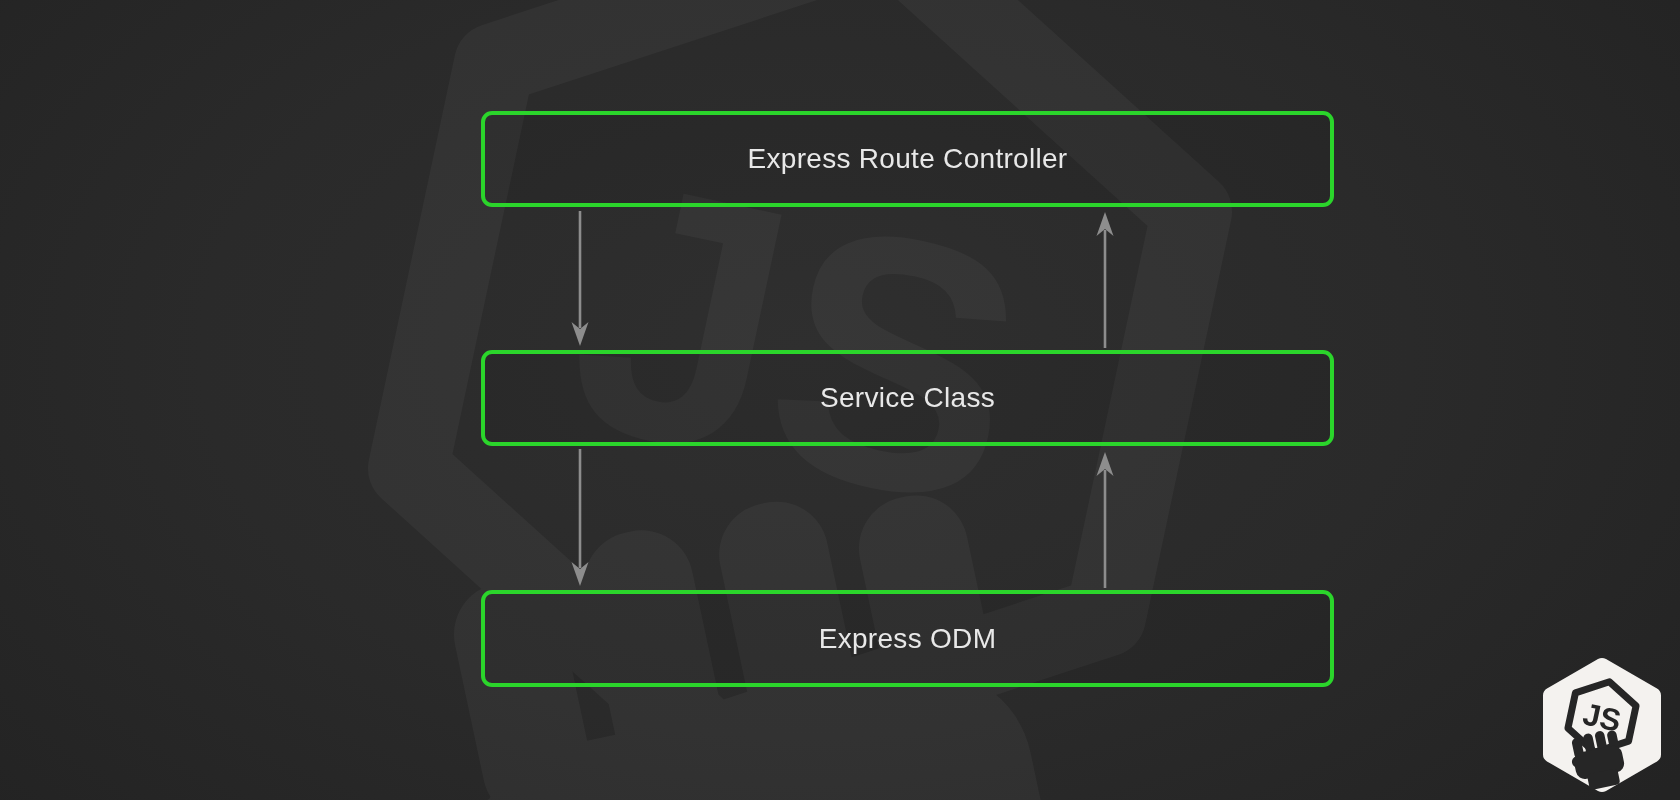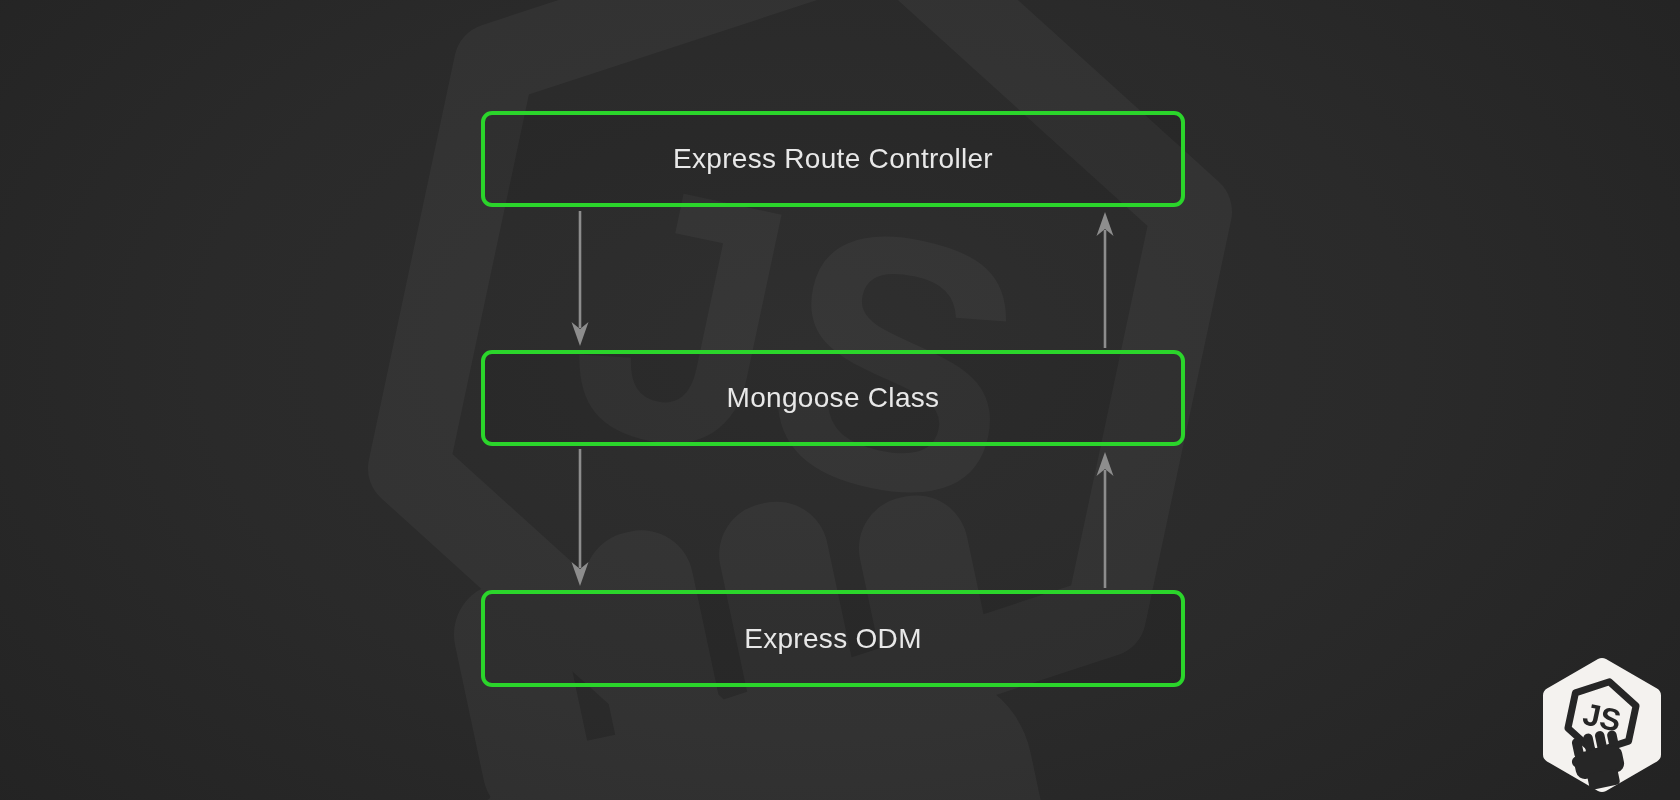--- a/index.html
+++ b/index.html
@@ -3,21 +3,21 @@
 <meta charset="utf-8">
 <style>
   html,body{margin:0;padding:0;background:#1d1d1d;}
   .stage{
     position:relative;width:1680px;height:800px;overflow:hidden;
     background:radial-gradient(ellipse 1100px 700px at 48% 44%, #2f2f2f 0%, #2a2a2a 55%, #232323 100%);
     font-family:"Liberation Sans", sans-serif;
   }
   .watermark{position:absolute;left:0;top:0;width:1680px;height:800px;pointer-events:none;}
   .node{
-    position:absolute;left:481px;width:704px;height:96px;box-sizing:border-box;
+    position:absolute;left:481px;width:853px;height:96px;box-sizing:border-box;
     border:4px solid #2bd52b;border-radius:11px;background:rgba(20,20,20,0.10);
     display:flex;align-items:center;justify-content:center;
     color:#e8e8e8;font-size:28px;font-weight:400;letter-spacing:0.3px;
   }
   .node-1{top:111px;}
   .node-2{top:350px;}
   .node-3{top:590px;height:97px;}
   .arrows{position:absolute;left:0;top:0;width:1680px;height:800px;pointer-events:none;}
   .badge{position:absolute;left:1536px;top:656px;width:132px;height:140px;}
 </style>
@@ -47,21 +47,21 @@
   </svg>
 
   <svg class="watermark" viewBox="0 0 1680 800">
     <use href="#js-glyph" transform="translate(800,340) scale(11.5) translate(-65,-60)" color="#ffffff" opacity="0.035"></use>
   </svg>
 
   <div class="node node-1">
     <span>Express Route Controller</span>
   </div>
   <div class="node node-2">
-    <span>Mongoose Class</span>
+    <span>Service Class</span>
   </div>
   <div class="node node-3">
     <span>Express ODM</span>
   </div>
 
   <svg class="arrows" viewBox="0 0 1680 800">
     <g stroke="#8d8d8d" stroke-width="2.6" fill="#8d8d8d">
       <g>
         <line x1="580" y1="211" x2="580" y2="328"></line>
         <path d="M580 346 L571.5 322 L580 329 L588.5 322 Z" stroke="none"></path>

